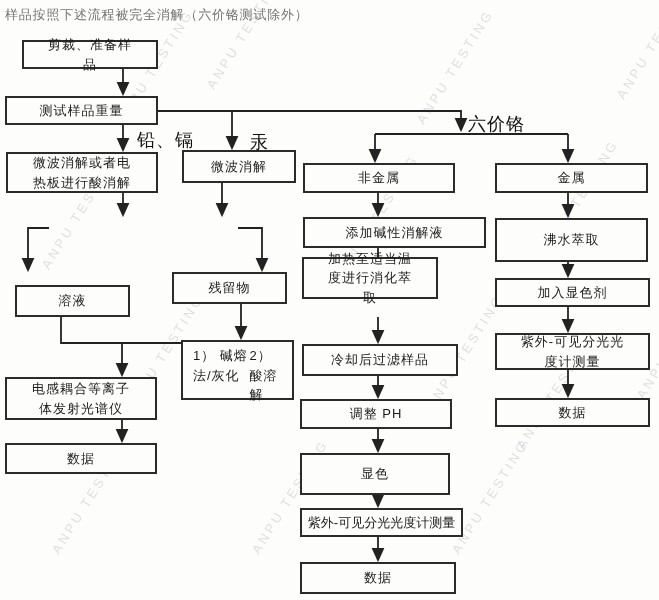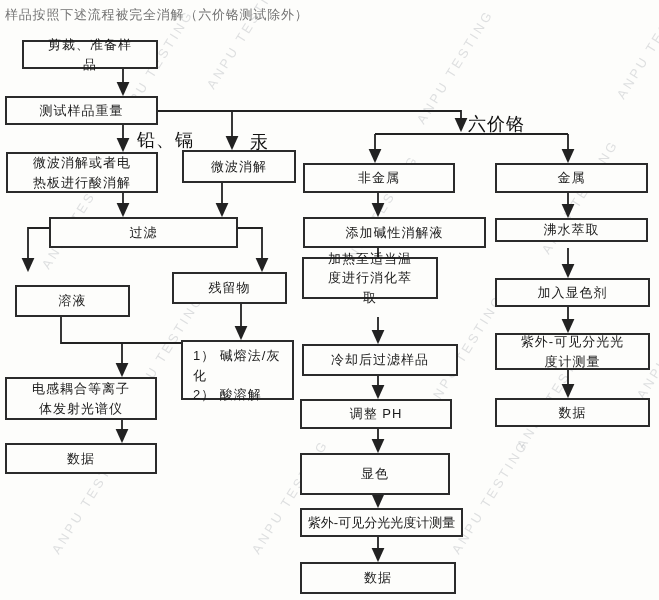--- a/index.html
+++ b/index.html
@@ -17,21 +17,21 @@
   svg.connectors{position:absolute;left:0;top:0;z-index:1;}
   .node{
     position:absolute;z-index:2;box-sizing:border-box;
     border:2px solid #2b2b2b;background:#fdfdfb;
     display:flex;align-items:center;justify-content:center;
     text-align:center;font-size:13px;line-height:1.5;letter-spacing:1px;
     padding:2px 19px;
   }
   .node.tight{letter-spacing:0;padding:2px 2px;white-space:nowrap;}
   .node.list{
-    flex-direction:column;align-items:flex-start;justify-content:space-evenly;
+    flex-direction:row;align-items:flex-start;justify-content:space-evenly;
     text-align:left;padding:4px 4px 4px 10px;letter-spacing:1px;
   }
   .title{
     position:absolute;left:5px;top:6px;z-index:2;font-size:13px;
     letter-spacing:0.8px;color:#737373;white-space:nowrap;
   }
   .branch-label{
     position:absolute;z-index:2;font-size:18px;letter-spacing:1px;color:#111;
     white-space:nowrap;
   }
@@ -97,38 +97,37 @@
   <div class="title">样品按照下述流程被完全消解（六价铬测试除外）</div>
 
   <div class="branch-label" style="left:137px;top:128px">铅、镉</div>
   <div class="branch-label" style="left:250px;top:130px">汞</div>
   <div class="branch-label" style="left:468px;top:112px">六价铬</div>
 
   <div class="node" style="left:22px;top:40px;width:136px;height:29px">剪裁、准备样品</div>
   <div class="node" style="left:5px;top:96px;width:153px;height:29px">测试样品重量</div>
   <div class="node" style="left:6px;top:152px;width:152px;height:41px">微波消解或者电热板进行酸消解</div>
   <div class="node" style="left:182px;top:150px;width:114px;height:33px">微波消解</div>
-  <div class="node" style="left:49px;top:217px;width:189px;height:31px">过滤</div>
   <div class="node" style="left:15px;top:285px;width:115px;height:32px">溶液</div>
   <div class="node" style="left:172px;top:272px;width:115px;height:32px">残留物</div>
   <div class="node list" style="left:181px;top:340px;width:113px;height:60px">
     <div>1）  碱熔法/灰化</div>
     <div>2）  酸溶解</div>
   </div>
   <div class="node" style="left:5px;top:377px;width:152px;height:43px">电感耦合等离子体发射光谱仪</div>
   <div class="node" style="left:5px;top:443px;width:152px;height:31px">数据</div>
 
   <div class="node" style="left:303px;top:163px;width:152px;height:30px">非金属</div>
   <div class="node" style="left:303px;top:217px;width:183px;height:31px">添加碱性消解液</div>
   <div class="node" style="left:302px;top:257px;width:136px;height:42px">加热至适当温度进行消化萃取</div>
   <div class="node" style="left:302px;top:344px;width:156px;height:32px">冷却后过滤样品</div>
   <div class="node" style="left:300px;top:399px;width:152px;height:30px">调整 PH</div>
   <div class="node" style="left:300px;top:453px;width:150px;height:42px">显色</div>
   <div class="node tight" style="left:300px;top:508px;width:163px;height:29px">紫外-可见分光光度计测量</div>
   <div class="node" style="left:300px;top:562px;width:156px;height:32px">数据</div>
 
   <div class="node" style="left:495px;top:163px;width:153px;height:30px">金属</div>
-  <div class="node" style="left:495px;top:218px;width:153px;height:24px">沸水萃取</div>
+  <div class="node" style="left:495px;top:218px;width:153px;height:44px">沸水萃取</div>
   <div class="node" style="left:495px;top:278px;width:155px;height:29px">加入显色剂</div>
   <div class="node" style="left:495px;top:333px;width:155px;height:37px">紫外-可见分光光度计测量</div>
   <div class="node" style="left:495px;top:398px;width:155px;height:29px">数据</div>
 
 </div>
 
 </body></html>

